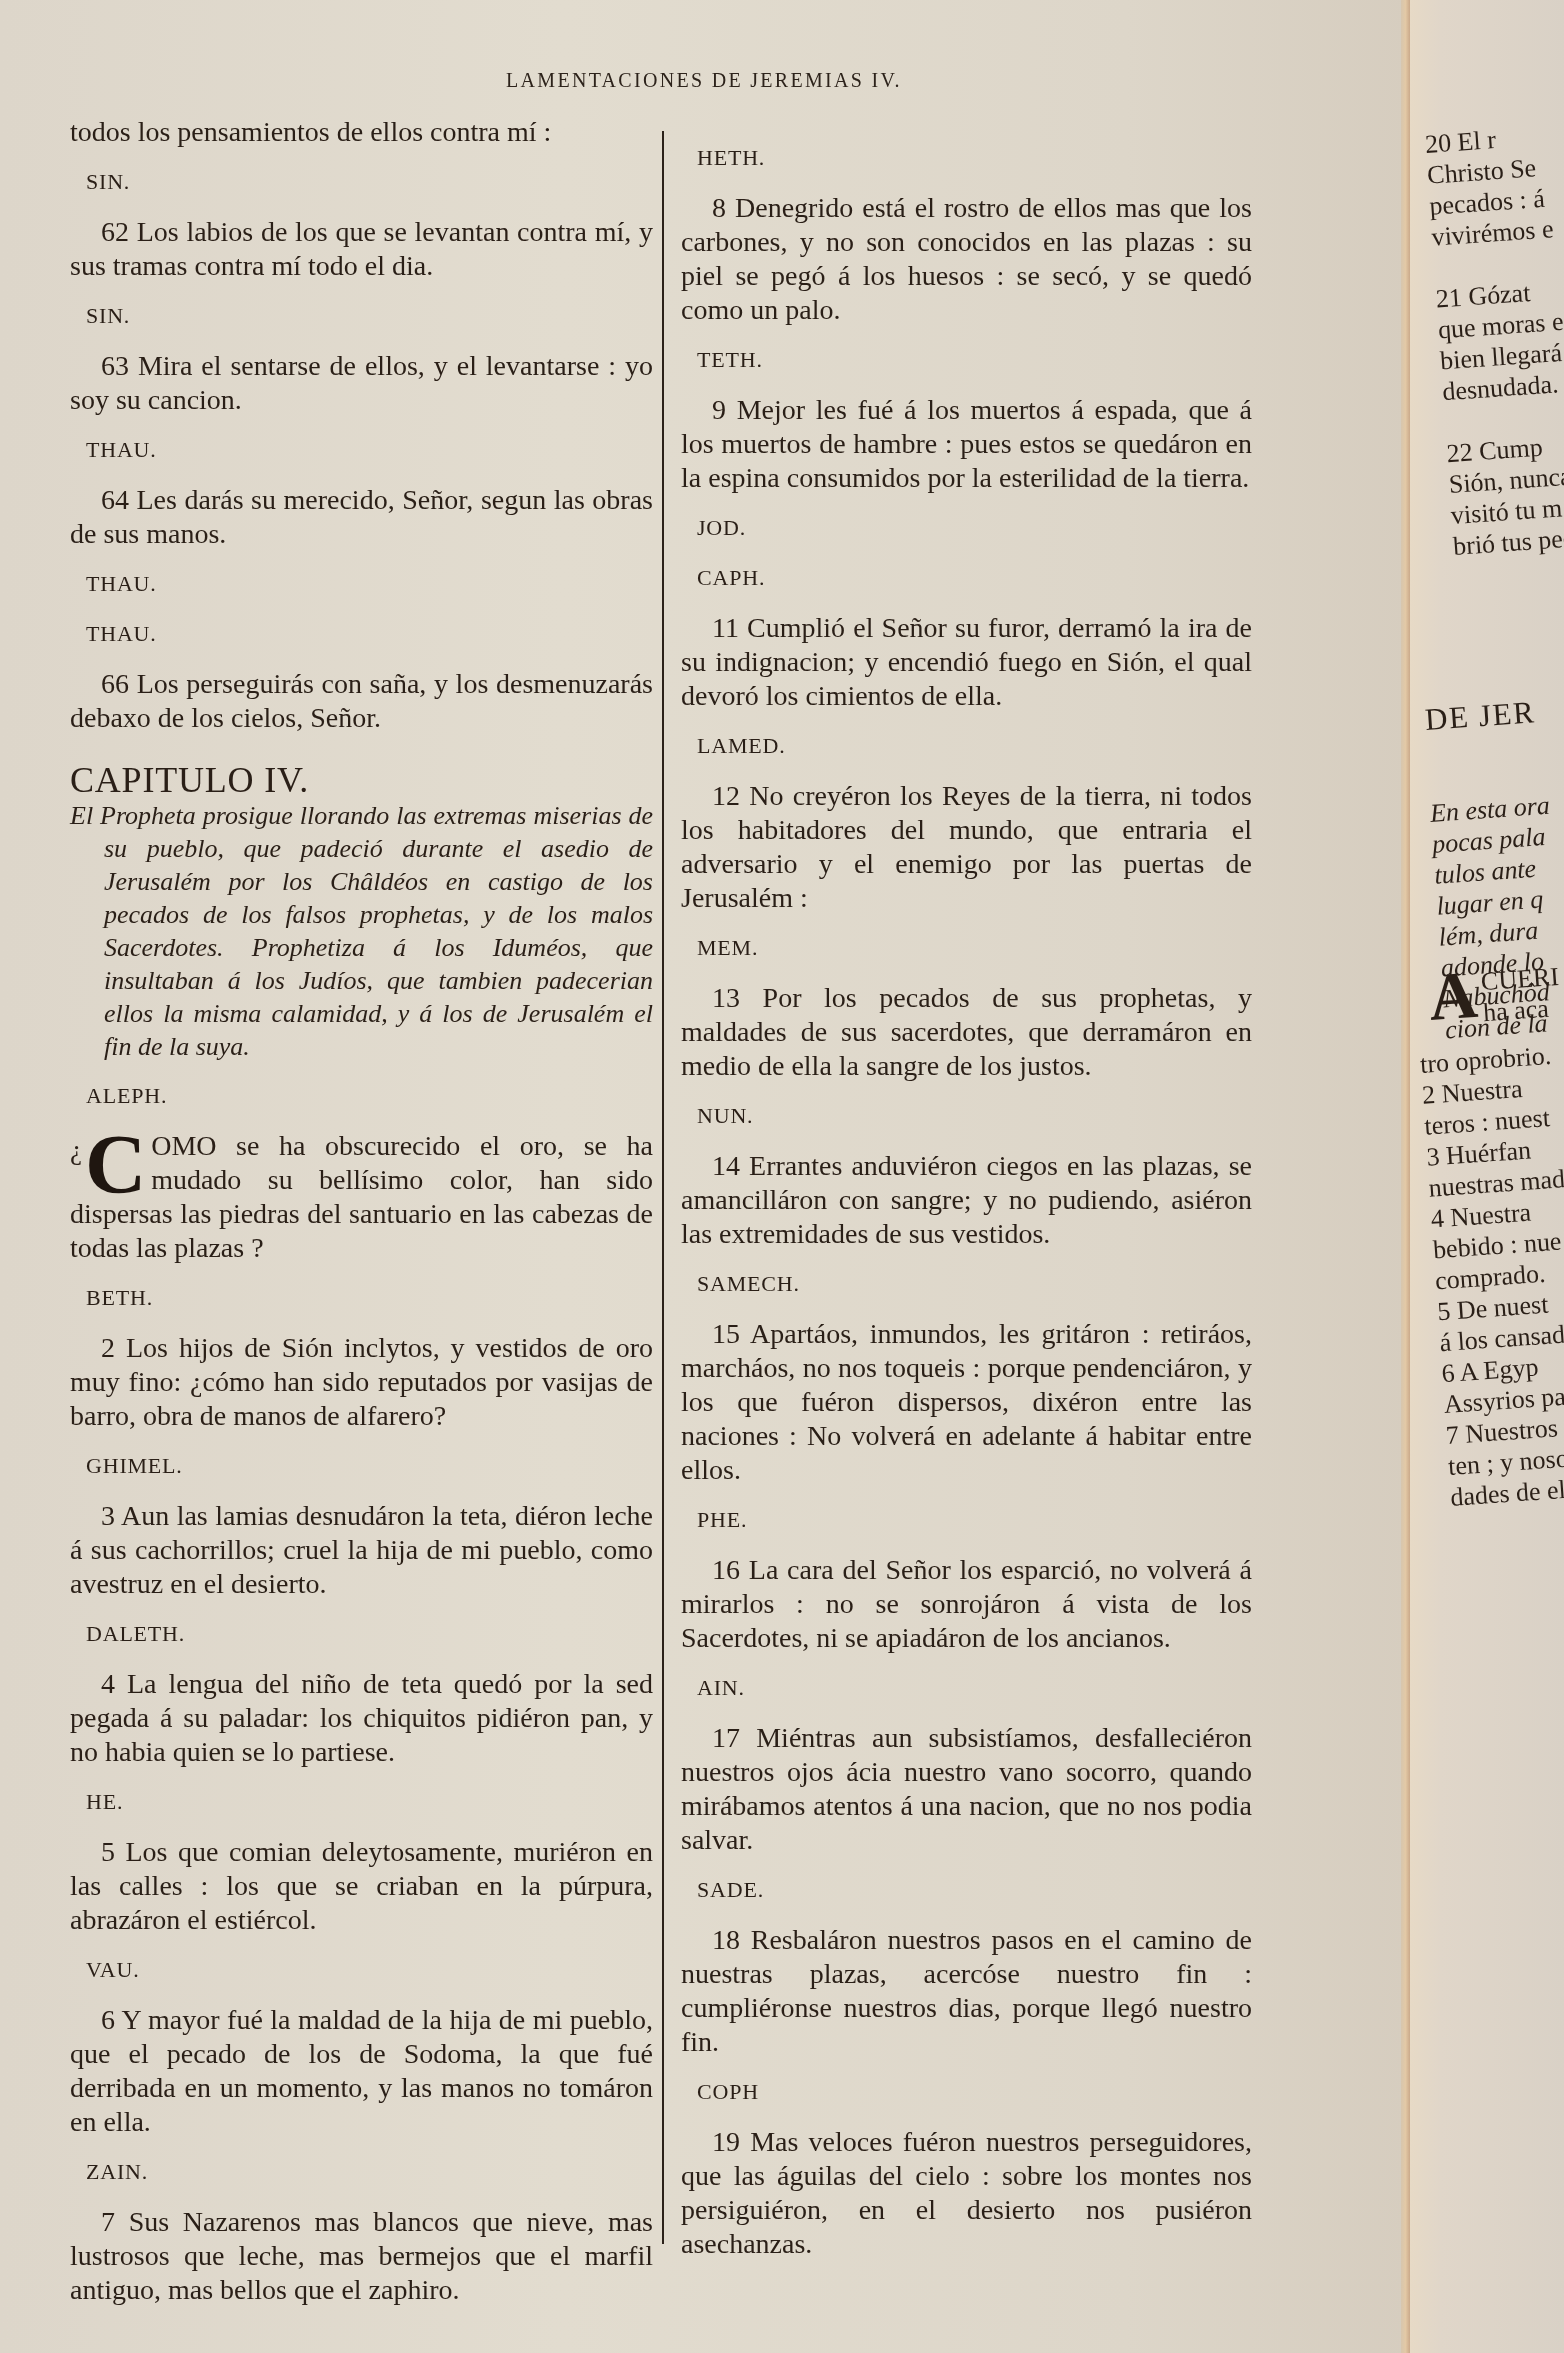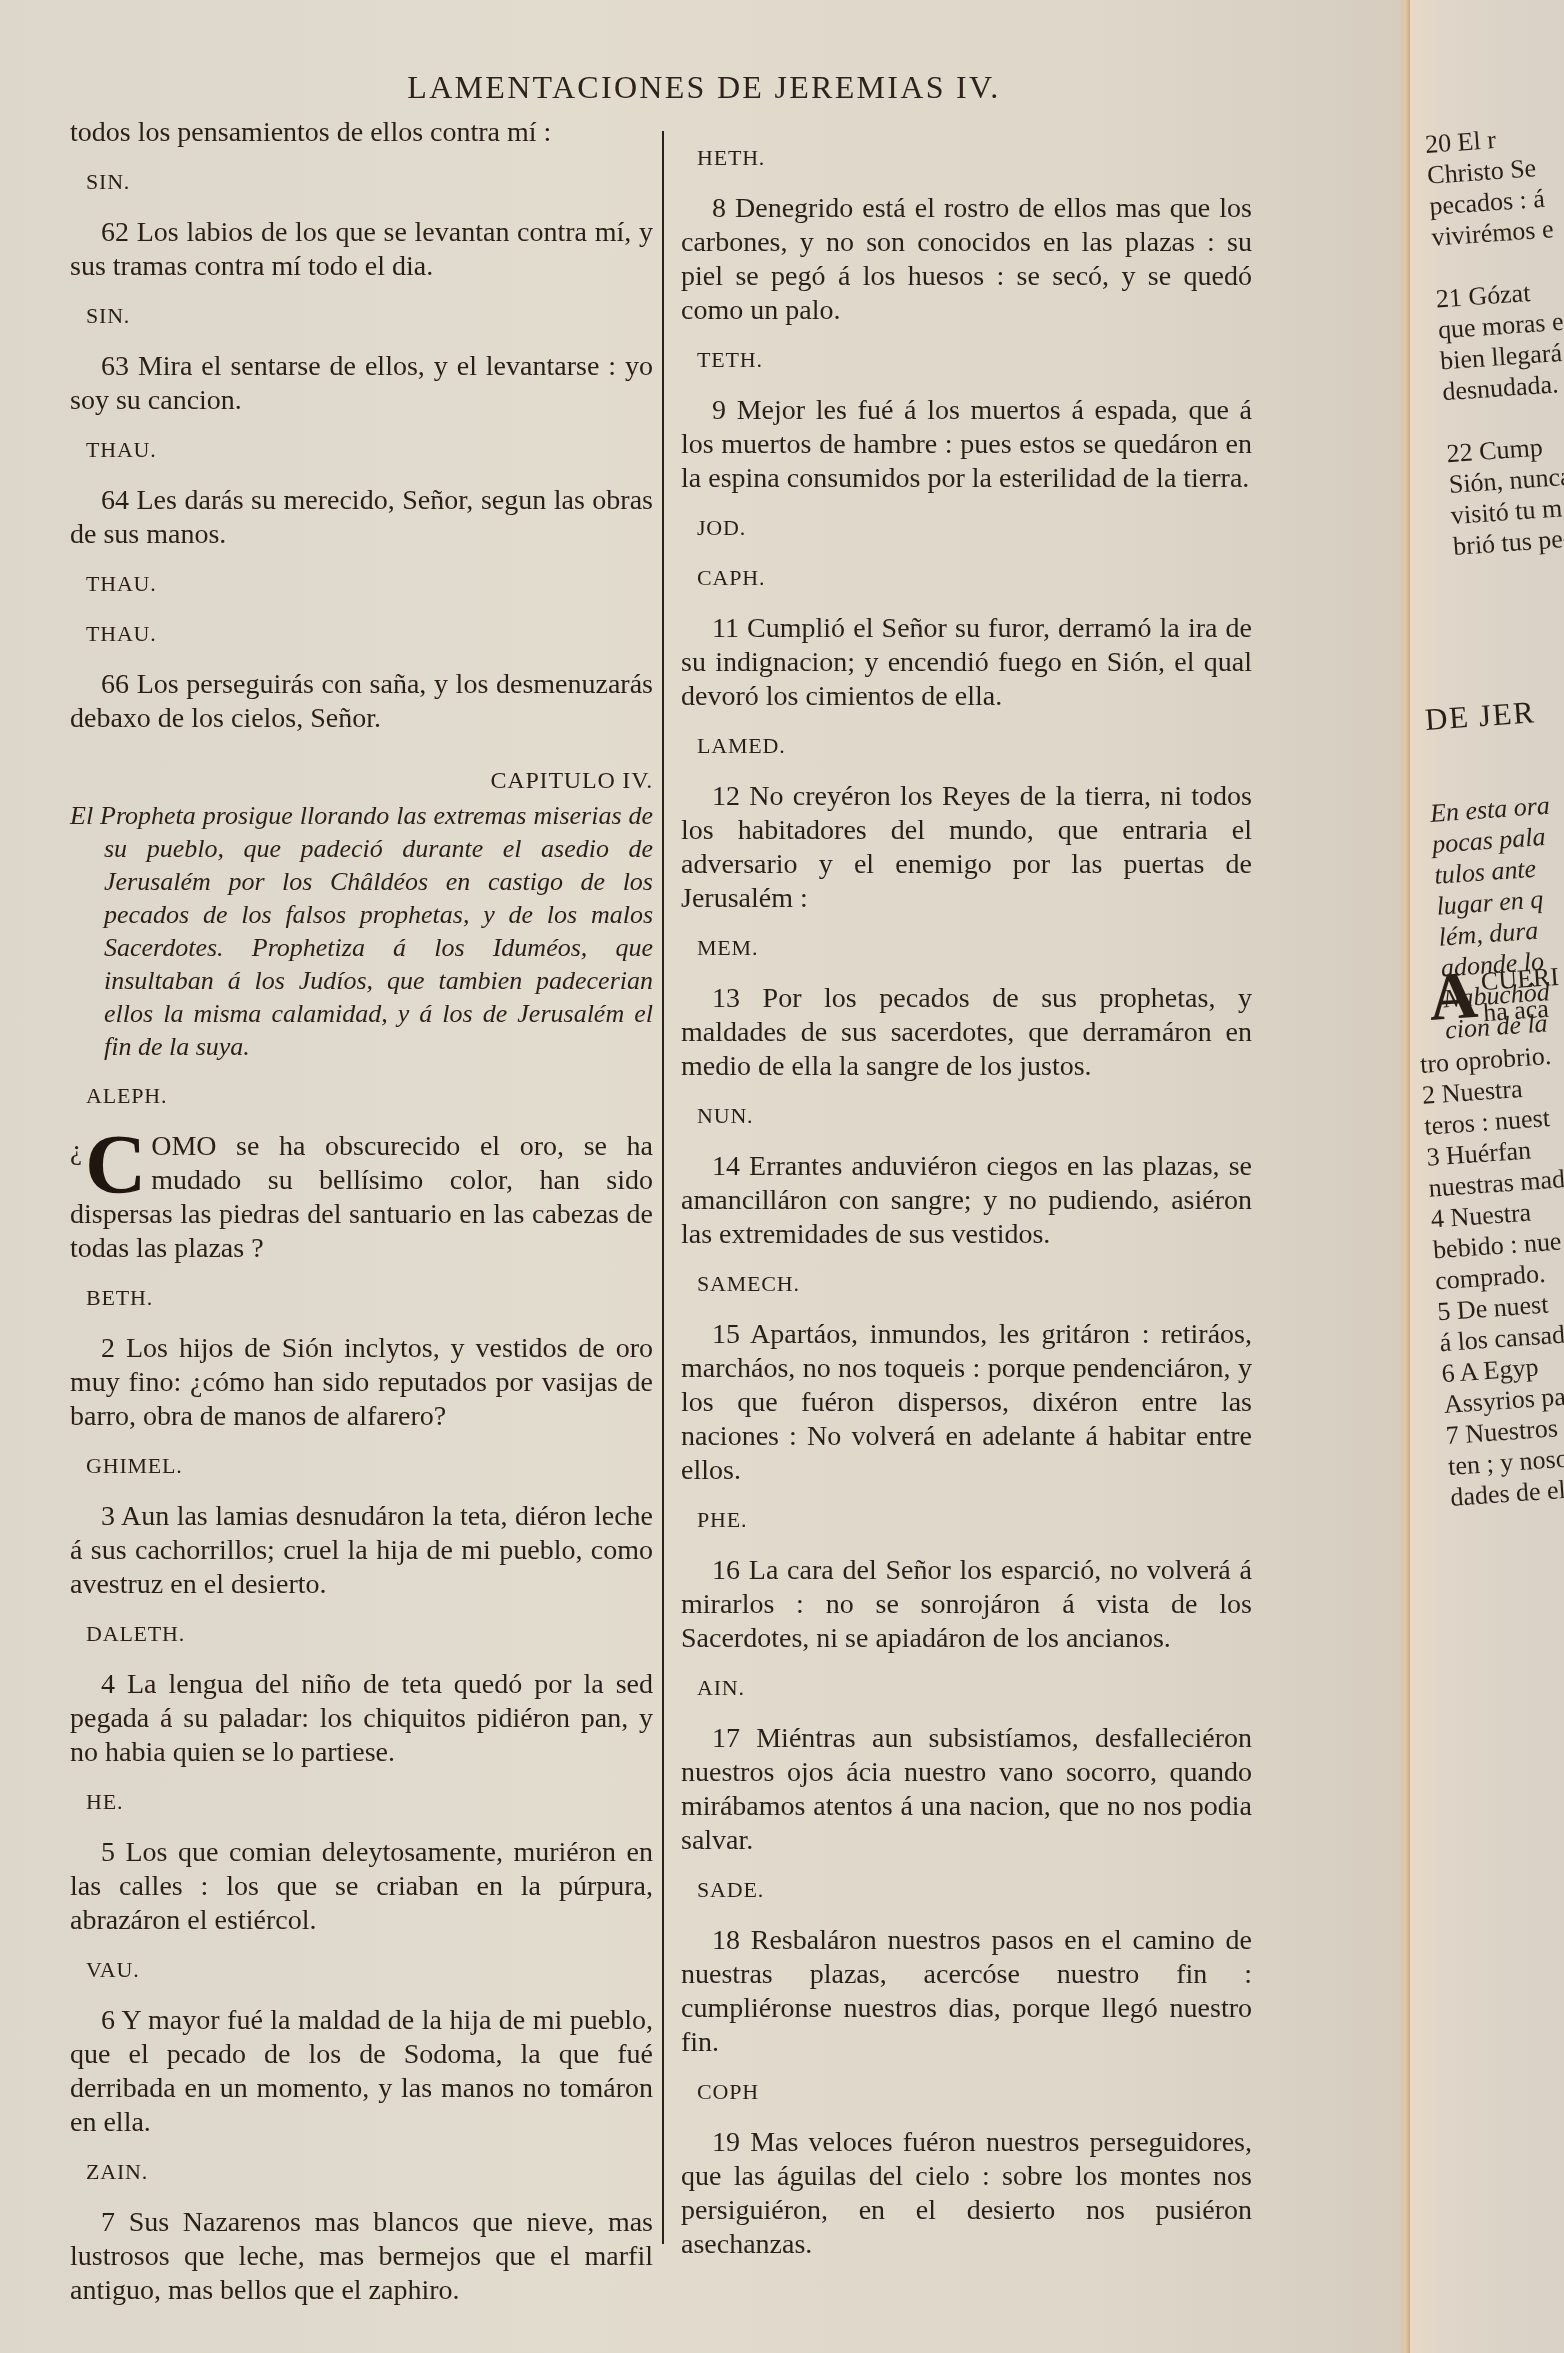--- a/index.html
+++ b/index.html
@@ -17,37 +17,37 @@
     position:absolute; left:1401px; top:0; width:9.4px; height:2354px;
     background:linear-gradient(90deg,#d7c6ae,#e3c9a6,#caa98a);
   }
   .next-page {
     position:absolute; left:1410px; top:0; width:155px; height:2354px;
     background:linear-gradient(90deg,#e7dac6 0%,#e0d6c9 20%,#d9d1c6 100%);
     overflow:hidden;
   }
   .running-head {
     position:absolute; top:69px; left:0; width:1408px; text-align:center;
-    font-size:32px; letter-spacing:2.3px; color:#2d231b;
+    font-size:20px; letter-spacing:2.3px; color:#2d231b;
   }
   .col {
     position:absolute; top:115px; width:583px;
     font-size:28px; line-height:34px; text-align:justify;
   }
   .col.left { left:70px; }
   .col.right { left:681px; width:571px; }
   .divider {
     position:absolute; left:662px; top:131px; width:2.3px; height:2113px;
     background:#2b2119;
   }
   .letter { text-align:left; font-size:22px; line-height:34px; letter-spacing:0.8px; margin:16px; }
   .verse { margin:0; text-indent:31px; }
   .verse.cont { text-indent:0; }
   .chapter {
-    text-align:right; font-size:24px; letter-spacing:0.8px; margin:28px 0 1.6px 0;
+    text-align:left; font-size:36px; letter-spacing:0.8px; margin:28px 0 1.6px 0;
   }
   .summary {
     font-style:italic; margin:0; padding-left:34px; text-indent:-34px;
     font-size:26px; line-height:33px;
   }
   .dropcap-verse { margin:0; position:relative; }
   .inv-q { font-size:27px; }
   .dropcap {
     float:left; font-size:85px; line-height:64px; font-weight:bold;
     margin:3.1px 4.7px 0 3.1px; color:#1f1610;

